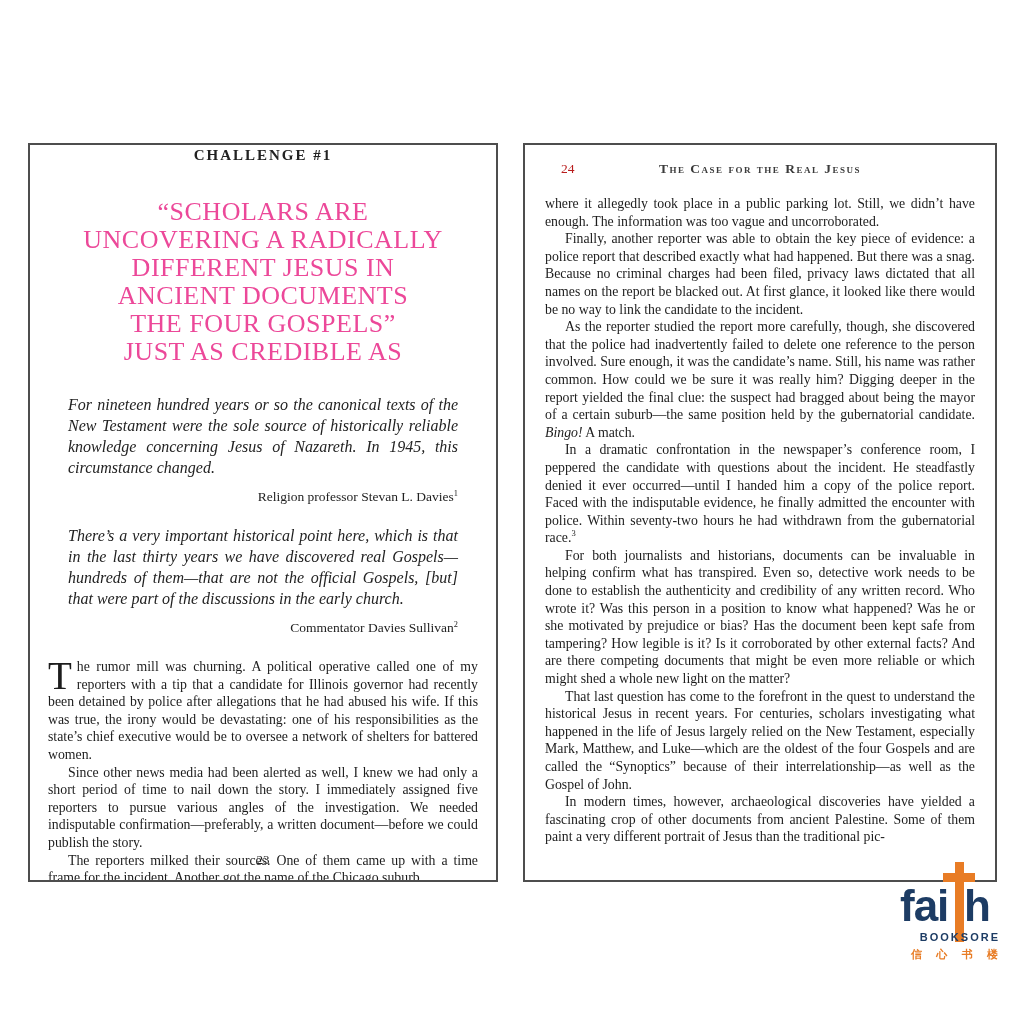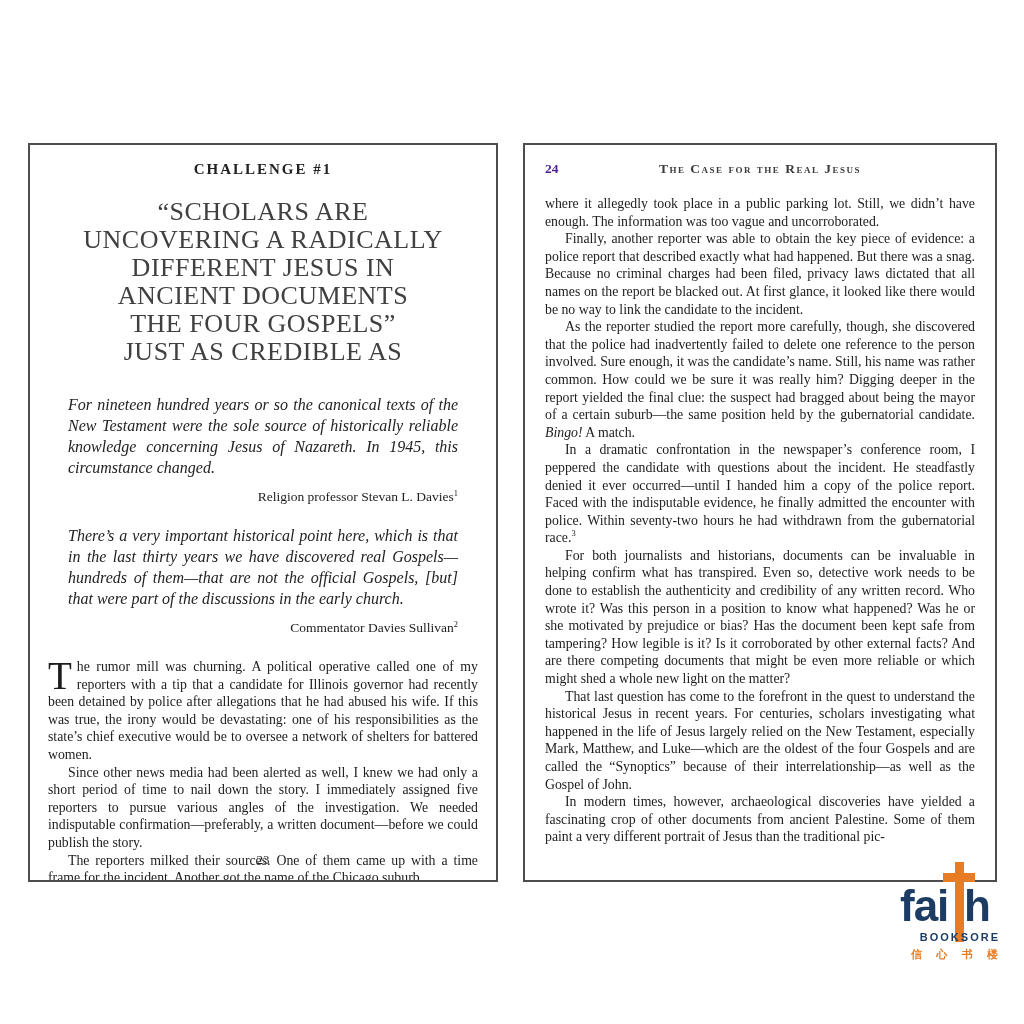--- a/index.html
+++ b/index.html
@@ -3,31 +3,31 @@
 <meta charset="utf-8">
 <style>
   * { margin:0; padding:0; box-sizing:border-box; }
   html,body { width:1024px; height:1024px; background:#ffffff; }
   body { position:relative; font-family:"Liberation Serif", serif; color:#1e1e1e; }
 
   .page {
     position:absolute; top:143px; height:739px; background:#fff;
     border:2px solid #4d4d4d; overflow:hidden;
   }
-  #page-left  { left:28px;  width:470px; padding:14px 18px 0 18px; }
+  #page-left  { left:28px;  width:470px; padding:0 18px 0 18px; }
   #page-right { left:523px; width:474px; padding:14px 20px 0 20px; }
 
   
   .kicker {
     text-align:center; font-size:15px; font-weight:700;
     letter-spacing:2px; color:#222; margin-top:2px;
   }
   .chapter-title {
-    margin-top:20px; text-align:center; font-size:26px; line-height:28px;
-    letter-spacing:0.5px; color:#404040;
+    margin-top:34px; text-align:center; font-size:26px; line-height:28px;
+    letter-spacing:0.5px; color:#ec4899;
   }
   .epigraph {
     font-style:italic; text-align:justify; font-size:16px; line-height:21px;
     margin:0 20px; color:#222;
   }
   .epigraph.first { margin-top:28px; }
   .epigraph.second { margin-top:18px; }
   .attribution {
     text-align:right; font-size:13.5px; line-height:20px;
     margin:9px 20px 0 0; color:#222;
@@ -40,21 +40,21 @@
   .dropcap {
     float:left; font-size:39px; line-height:31px; padding:2px 5px 0 0; color:#1c1c1c;
   }
   .folio-bottom {
     position:absolute; left:0; right:0; bottom:12px;
     text-align:center; font-size:13px; color:#222;
   }
 
   
   .runhead-row { position:relative; height:18px; margin-top:2px; }
-  .folio-top { position:absolute; left:0; top:0; font-size:13.5px; font-weight:700; color:#4c1d95; }
+  .folio-top { position:absolute; left:16px; top:0; font-size:13.5px; font-weight:400; color:#b91c1c; }
   .running-head {
     position:absolute; left:0; right:0; top:0; text-align:center;
     font-variant:small-caps; letter-spacing:1.5px; font-size:13.5px;
     font-weight:600; color:#3b3b3b;
   }
   .right-copy { margin-top:16px; font-size:13.8px; line-height:17.6px; text-align:justify; color:#1c1c1c; }
   .right-copy p.ind { text-indent:20px; }
 
   
   .logo { position:absolute; left:900px; top:860px; width:100px; height:104px; }

